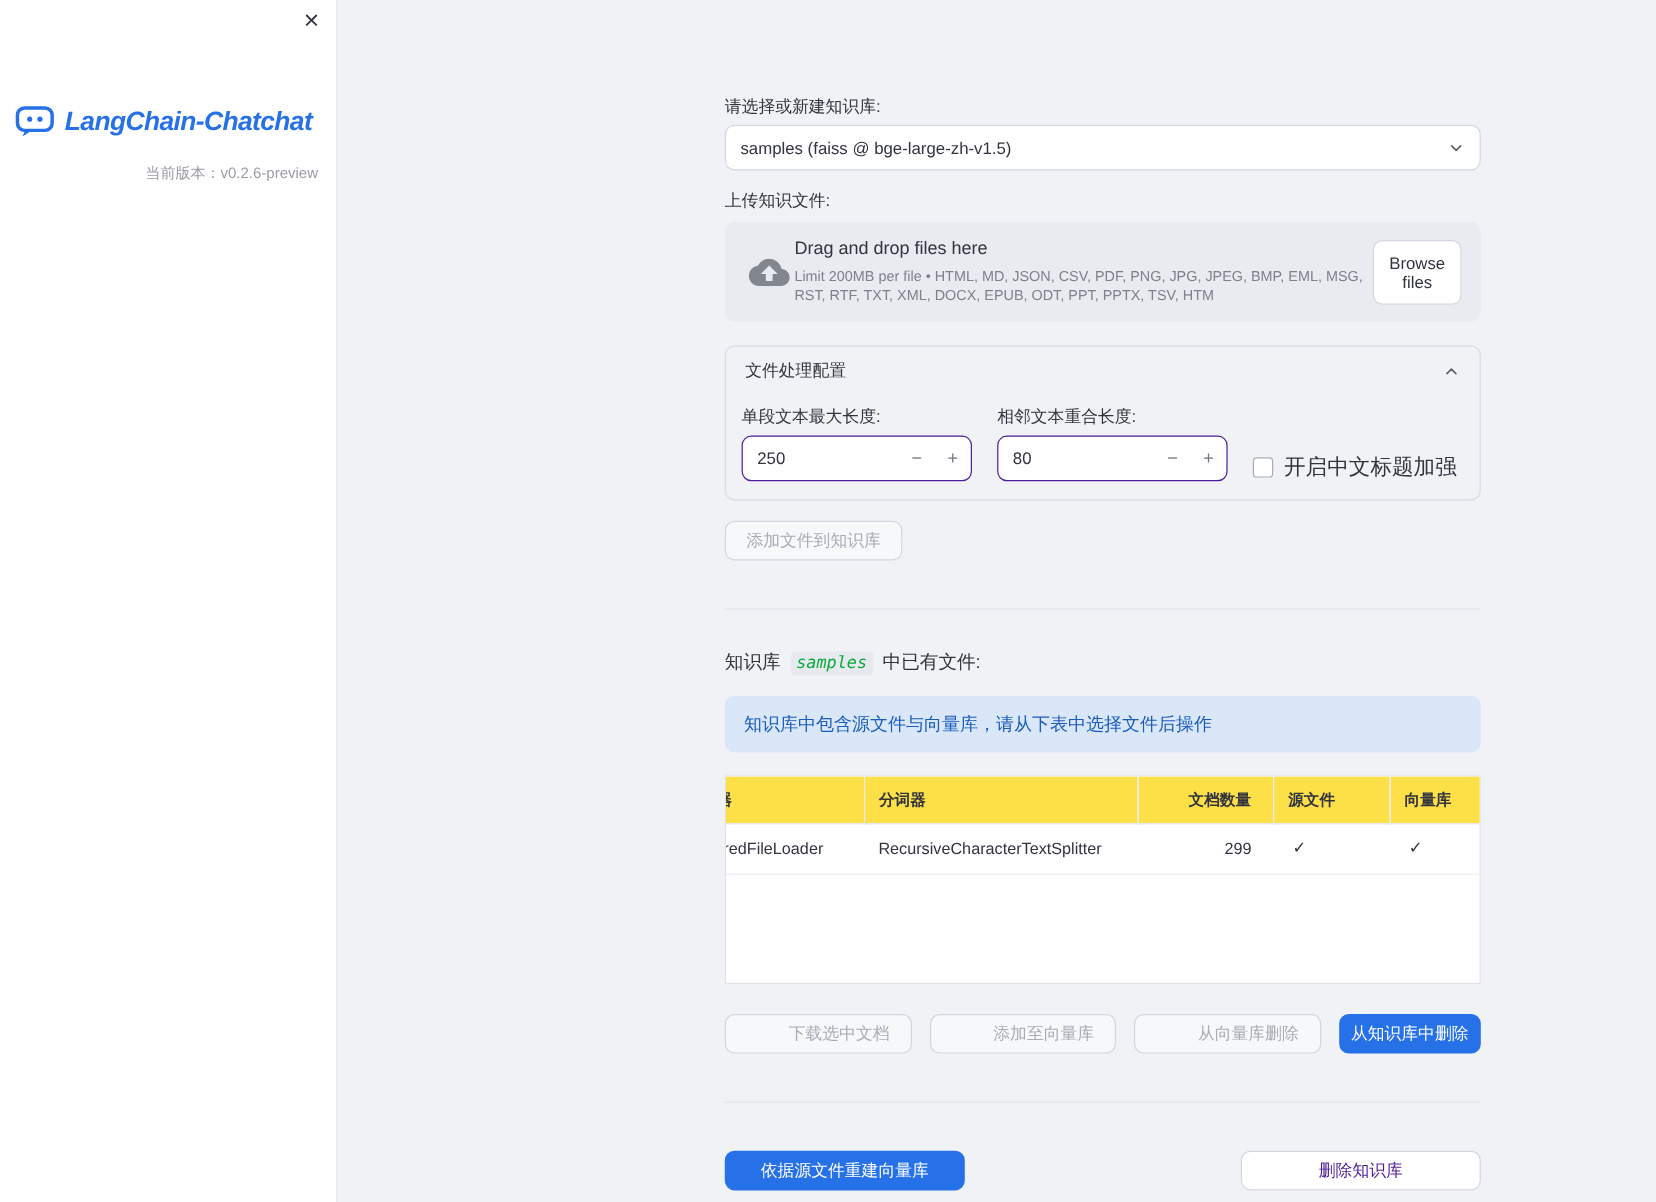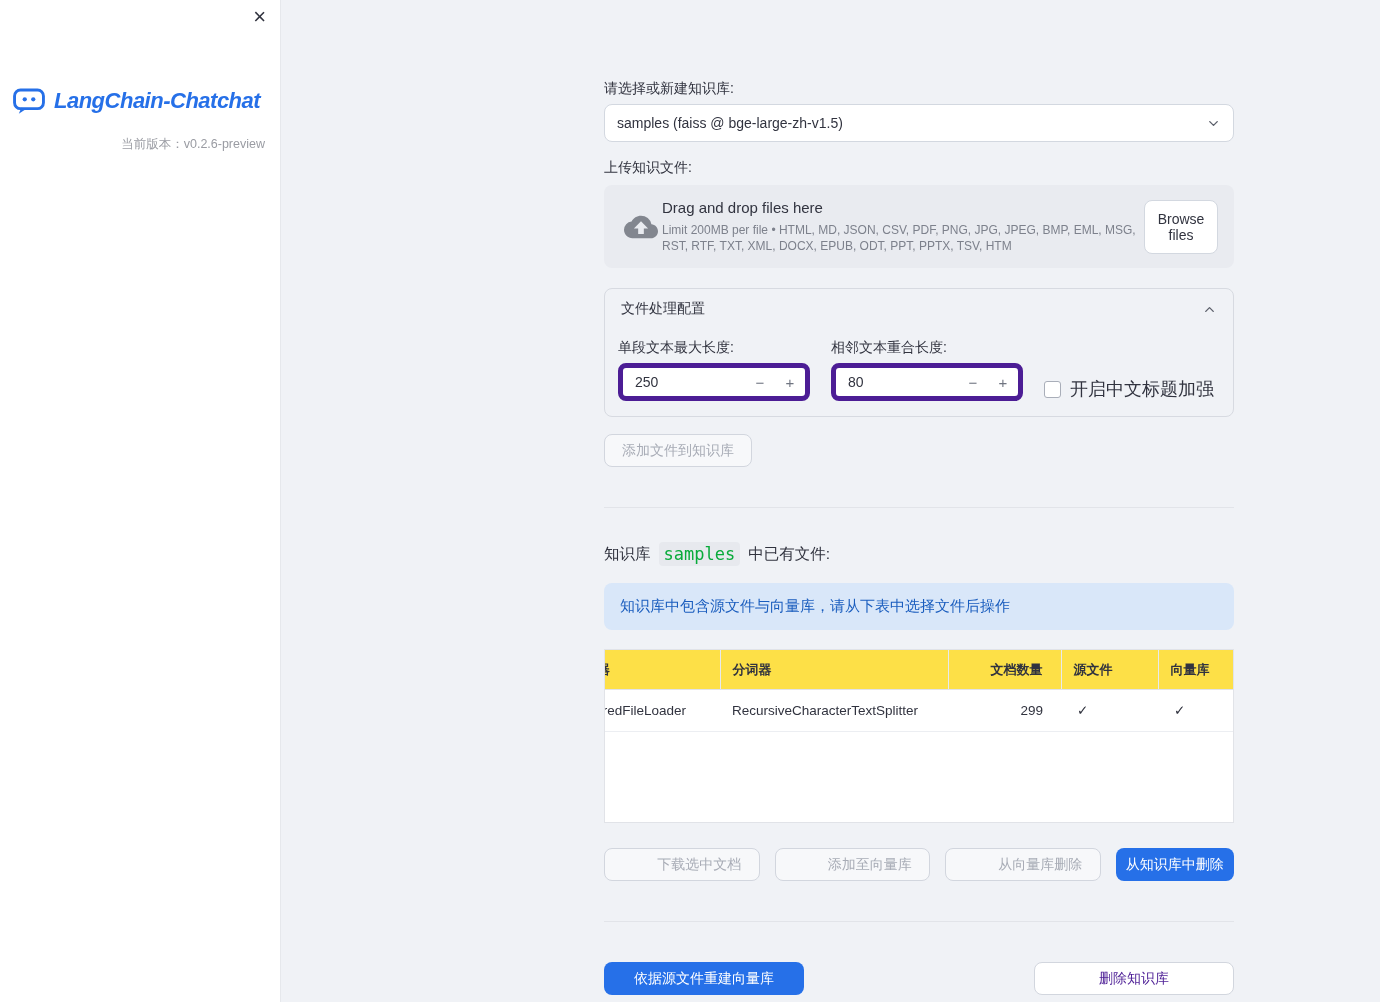--- a/index.html
+++ b/index.html
@@ -82,21 +82,21 @@
     background: transparent;
   }
   .expander-header {
     display: flex; align-items: center; justify-content: space-between;
     padding: 11px 16px; cursor: pointer; font-size: 14px;
   }
   .expander-body { display: flex; align-items: flex-end; gap: 21px; padding: 6px 13px 15px; }
   .num-group { width: 192px; }
   .num-input {
     margin-top: 6px; height: 38px; background: #fff;
-    border: 5px solid #4c1d95; border-radius: 8px;
+    border: 1px solid #4c1d95; border-radius: 8px;
     display: flex; align-items: center; overflow: hidden;
   }
   .num-value { flex: 1; padding-left: 12px; font-size: 14px; }
   .step-btn {
     width: 30px; height: 100%; display: flex; align-items: center; justify-content: center;
     color: #6f7480; font-size: 15px; cursor: pointer; background: transparent; border: none;
   }
   .checkbox-group { display: flex; align-items: center; gap: 9px; margin-top: 42px; }
   .checkbox-box {
     width: 17px; height: 17px; border: 1px solid #a9aeb9; border-radius: 3px;
@@ -113,22 +113,22 @@
   .btn-primary { background: #2670e8; color: #fff; border: none; font-weight: 500; }
   .btn-secondary { background: #fff; border-color: #d2d6de; color: #4c1d95; }
 
   .add-files-btn { margin-top: 17px; display: inline-flex; padding: 0 17px; }
 
   .divider { height: 1px; background: #e2e4e9; margin: 40px 0; }
 
   .kb-files-line { margin-top: -6px; font-size: 15.5px; display: flex; align-items: center; gap: 8px; }
   .inline-code {
     font-family: "DejaVu Sans Mono", "Liberation Mono", monospace;
-    font-size: 17px; color: #09ab3b; background: #e7e9ee;
-    padding: 2px 5px; border-radius: 4px;
+    font-size: 14px; color: #09ab3b; background: #e7e9ee;
+    padding: 2px 5px; border-radius: 4px; font-style: italic;
   }
 
   .info-box {
     margin-top: 17px; background: #d9e7f9; color: #1a5dbe;
     border-radius: 8px; padding: 14px 16px; font-size: 15px;
   }
 
   .table-viewport {
     margin-top: 19px; height: 174px; background: #fff;
     border: 1px solid #e1e3e8; overflow: hidden;

